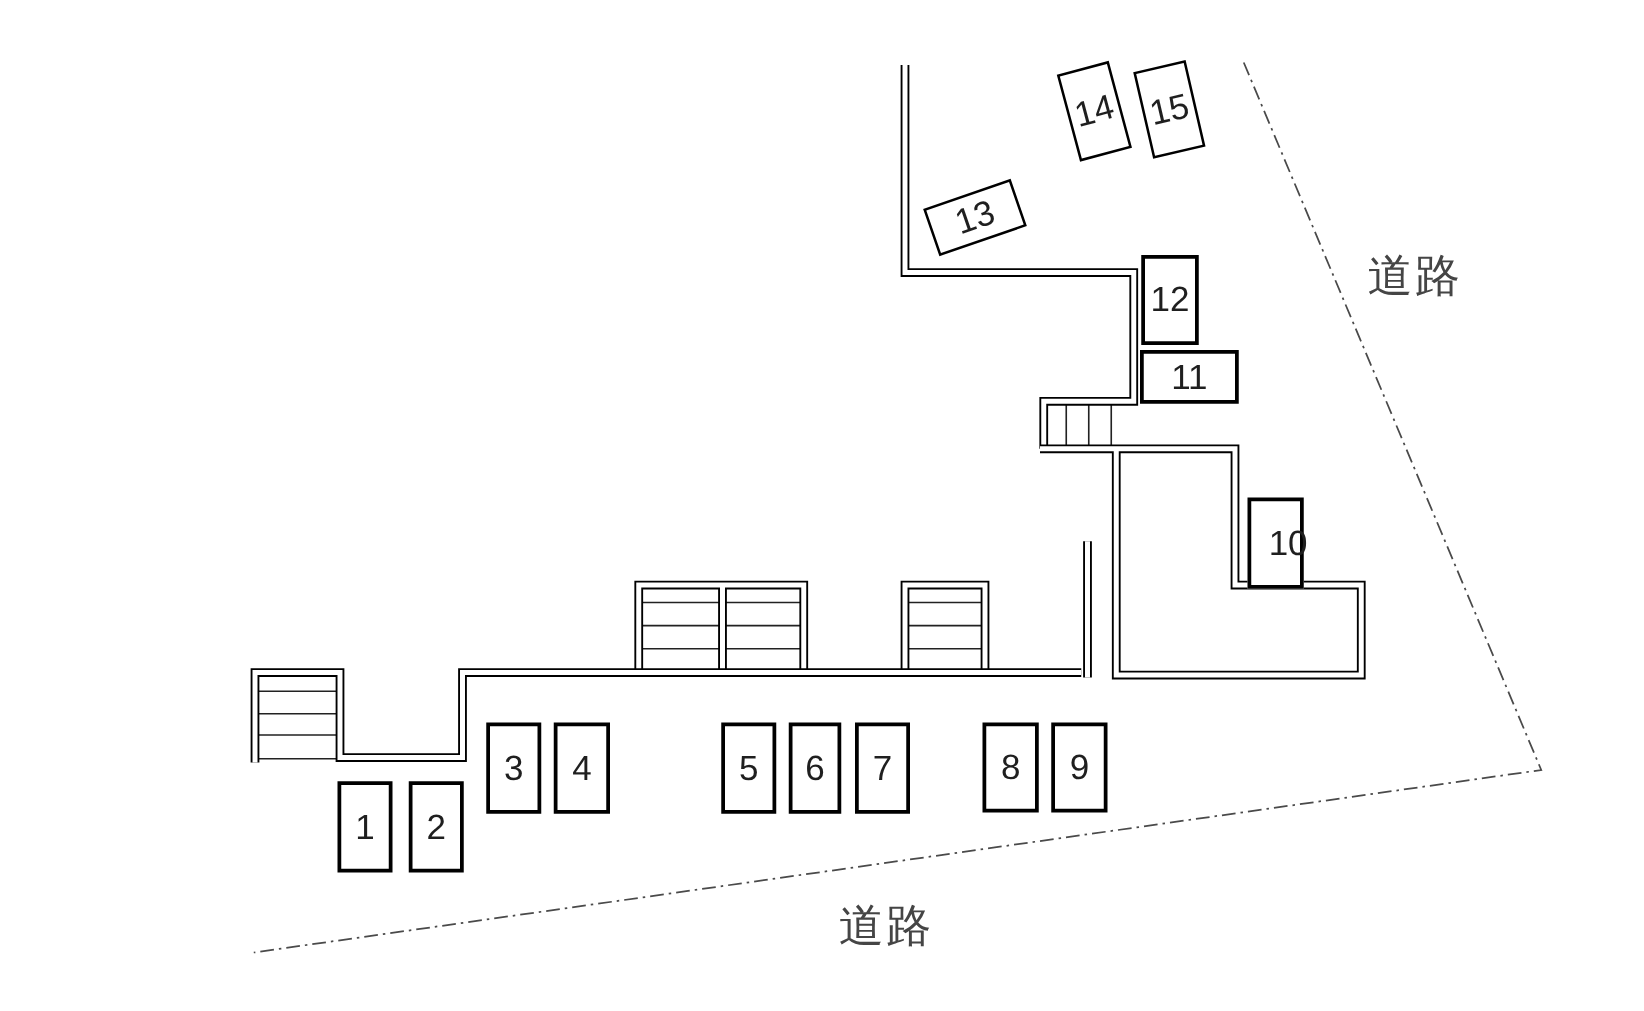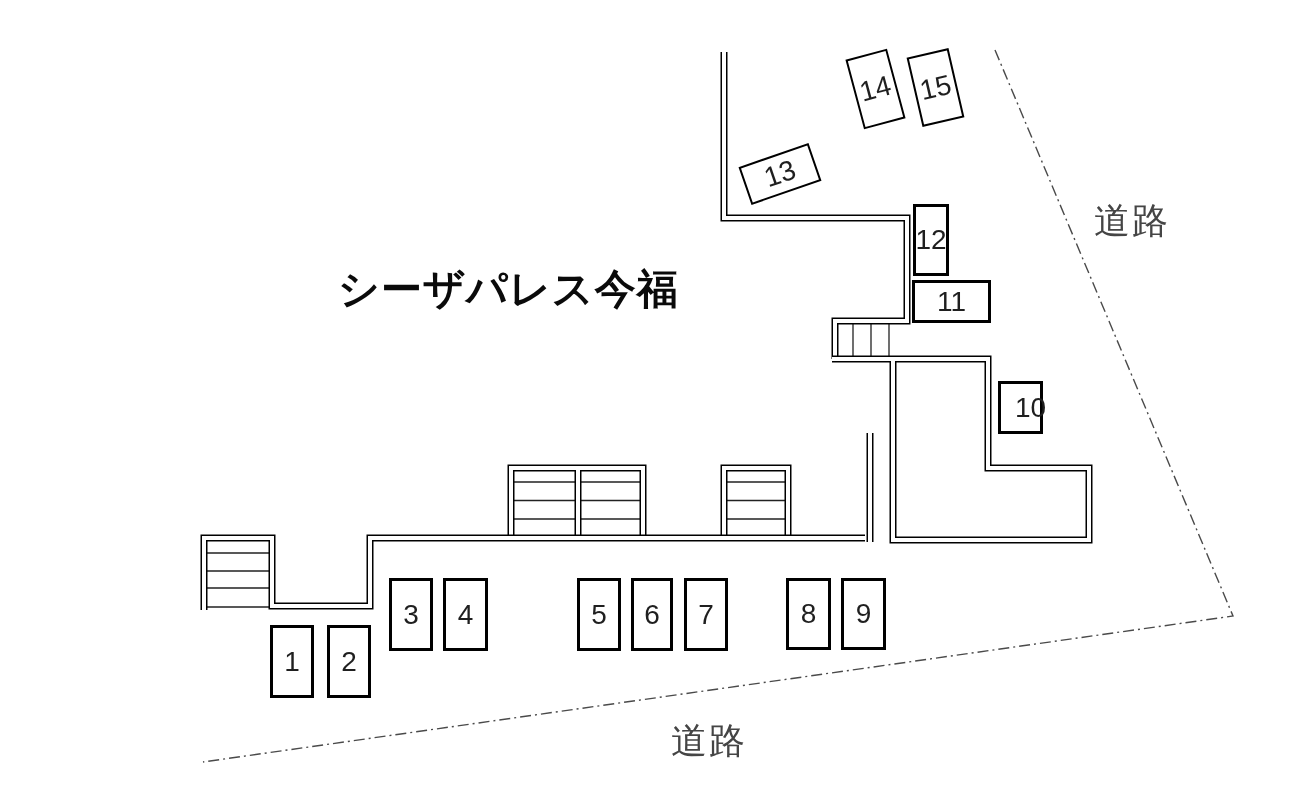--- a/index.html
+++ b/index.html
@@ -51,21 +51,20 @@
       <path d="M832 359 H988 V468 H1089 V540 H893 V361" stroke="#000" stroke-width="7"></path>
       <path d="M832 359 H988 V468 H1089 V540 H893 V361" stroke="#fff" stroke-width="4"></path>
 
       <path d="M204 610 V538 H272 V606 H370 V538 H865" stroke="#000" stroke-width="7"></path>
       <path d="M204 610 V538 H272 V606 H370 V538 H865" stroke="#fff" stroke-width="4"></path>
     </g>
 
     <path d="M995 50 L1233 616 L203 762" fill="none" stroke="#4a4a4a" stroke-width="1.4" stroke-dasharray="11 4 2 4"></path>
   </svg>
 
-  <div class="title">シーザパレス今福</div>
 
   <div class="road road-top">道路</div>
   <div class="road road-bottom">道路</div>
 
   <div class="space" style="left:270px;top:625px;width:44px;height:73px;">
     <span>1</span>
   </div>
   <div class="space" style="left:327px;top:625px;width:44px;height:73px;">
     <span>2</span>
   </div>
@@ -84,27 +83,27 @@
   <div class="space" style="left:684px;top:578px;width:44px;height:73px;">
     <span>7</span>
   </div>
   <div class="space" style="left:786px;top:578px;width:45px;height:72px;">
     <span>8</span>
   </div>
   <div class="space" style="left:841px;top:578px;width:45px;height:72px;">
     <span>9</span>
   </div>
 
-  <div class="space" style="left:998px;top:381px;width:45px;height:53px;padding-left:20px;">
+  <div class="space" style="left:998px;top:398px;width:45px;height:73px;padding-left:20px;">
     <span>10</span>
   </div>
   <div class="space" style="left:912px;top:280px;width:79px;height:43px;">
     <span>11</span>
   </div>
-  <div class="space" style="left:913px;top:204px;width:36px;height:72px;">
+  <div class="space" style="left:913px;top:204px;width:46px;height:72px;">
     <span>12</span>
   </div>
 
   <div class="space b2" style="left:743px;top:154px;width:74px;height:40px;transform:rotate(-19deg);">
     <span>13</span>
   </div>
   <div class="space b2" style="left:854px;top:53px;width:43px;height:72px;transform:rotate(-15deg);">
     <span>14</span>
   </div>
   <div class="space b2" style="left:914px;top:52px;width:43px;height:71px;transform:rotate(-13deg);">

